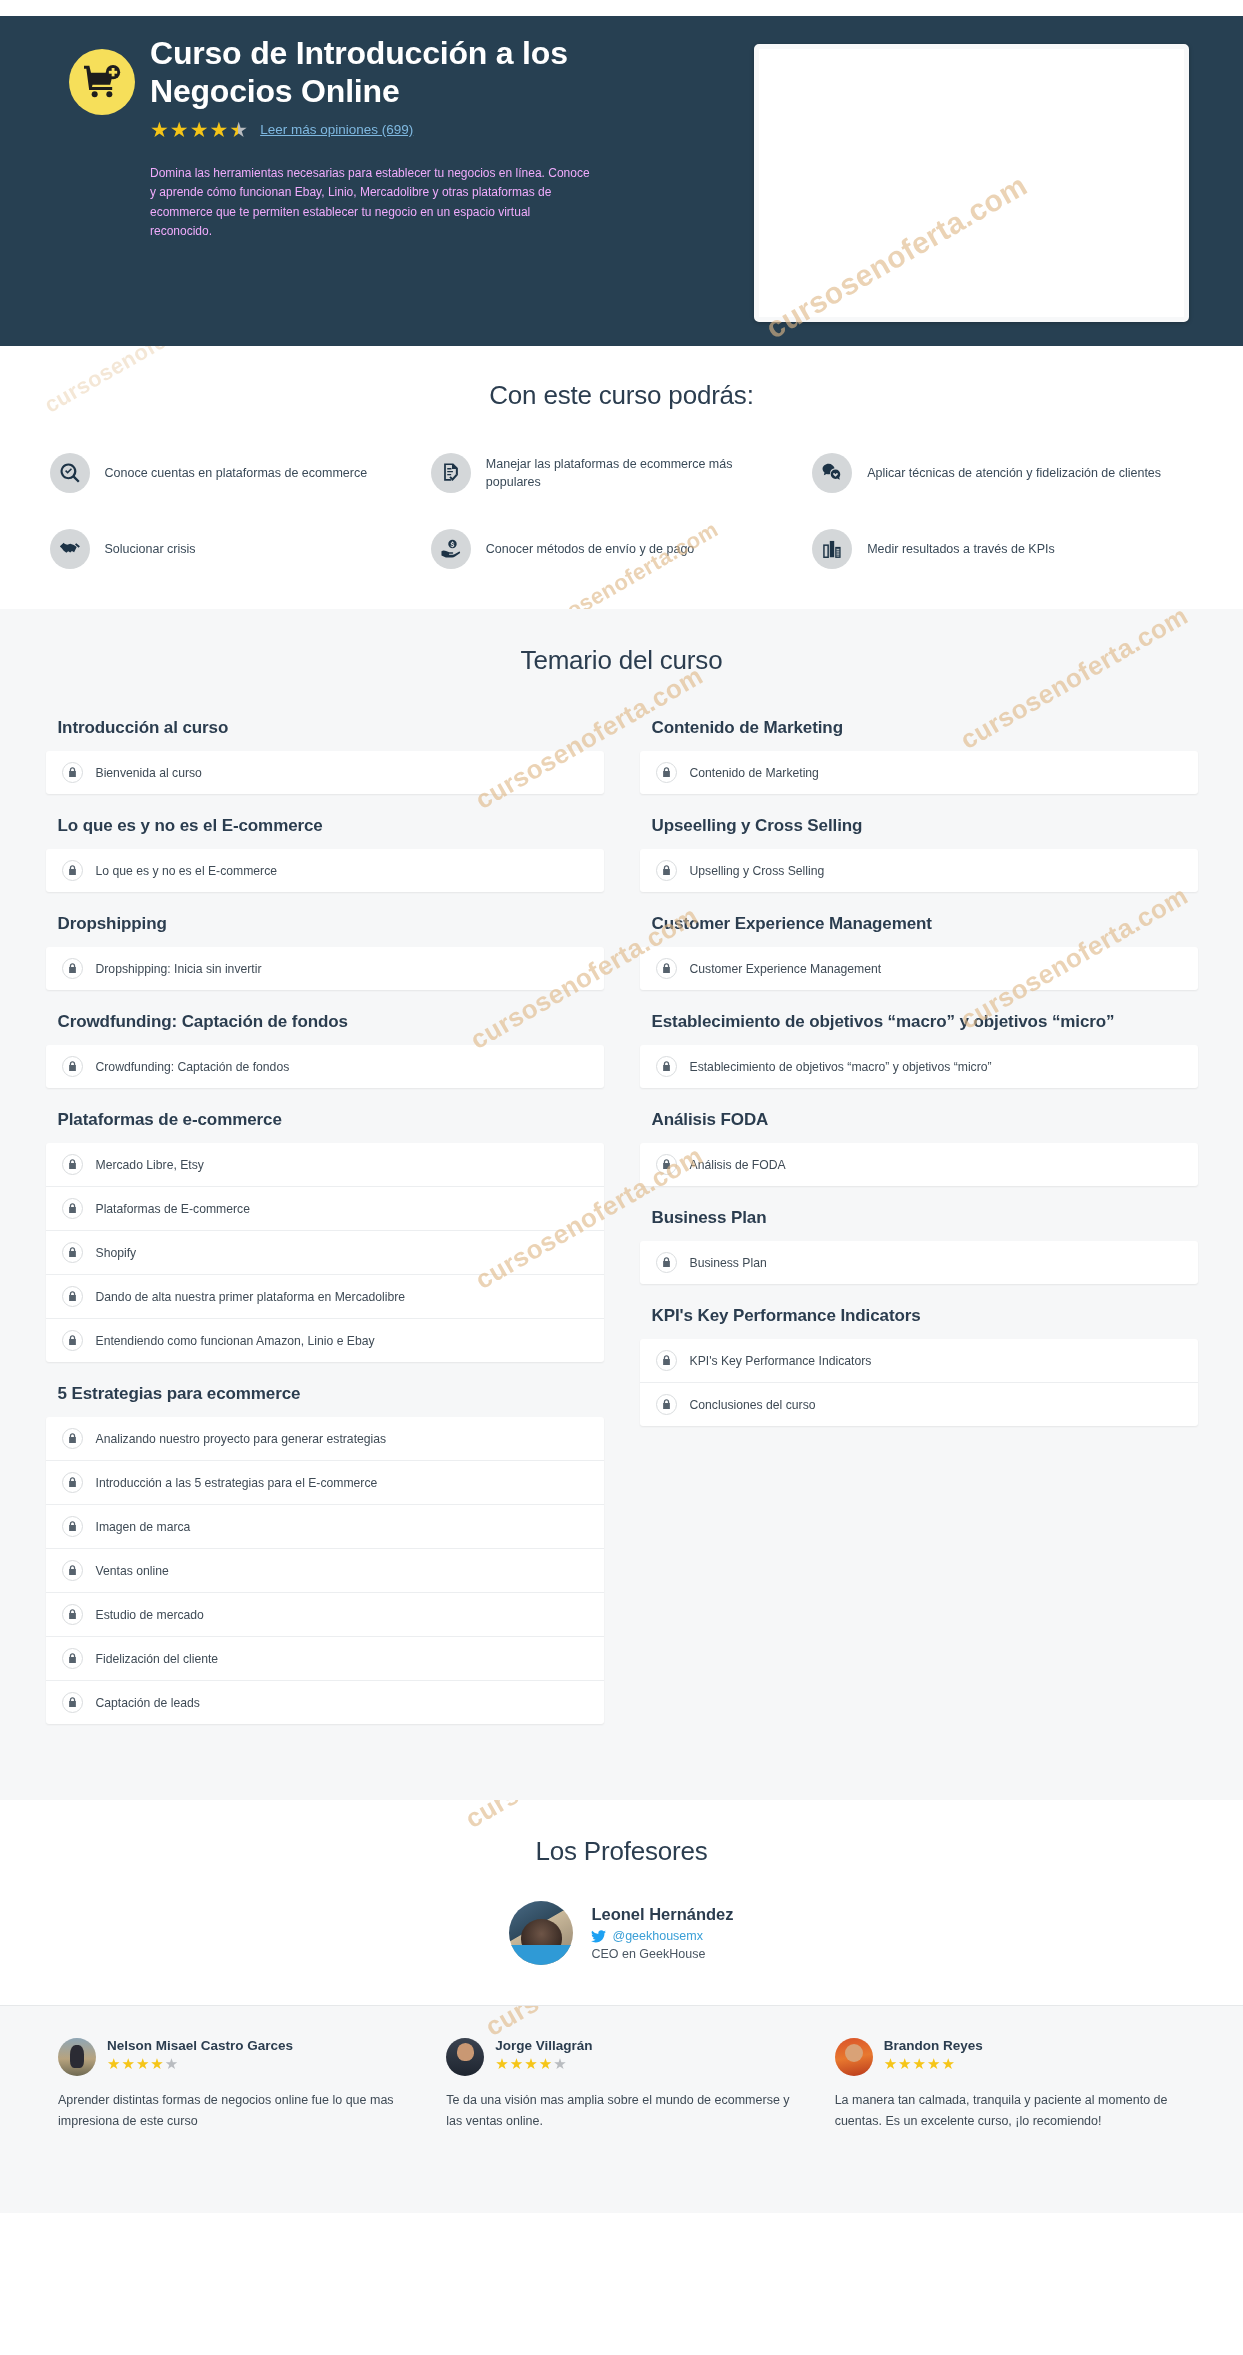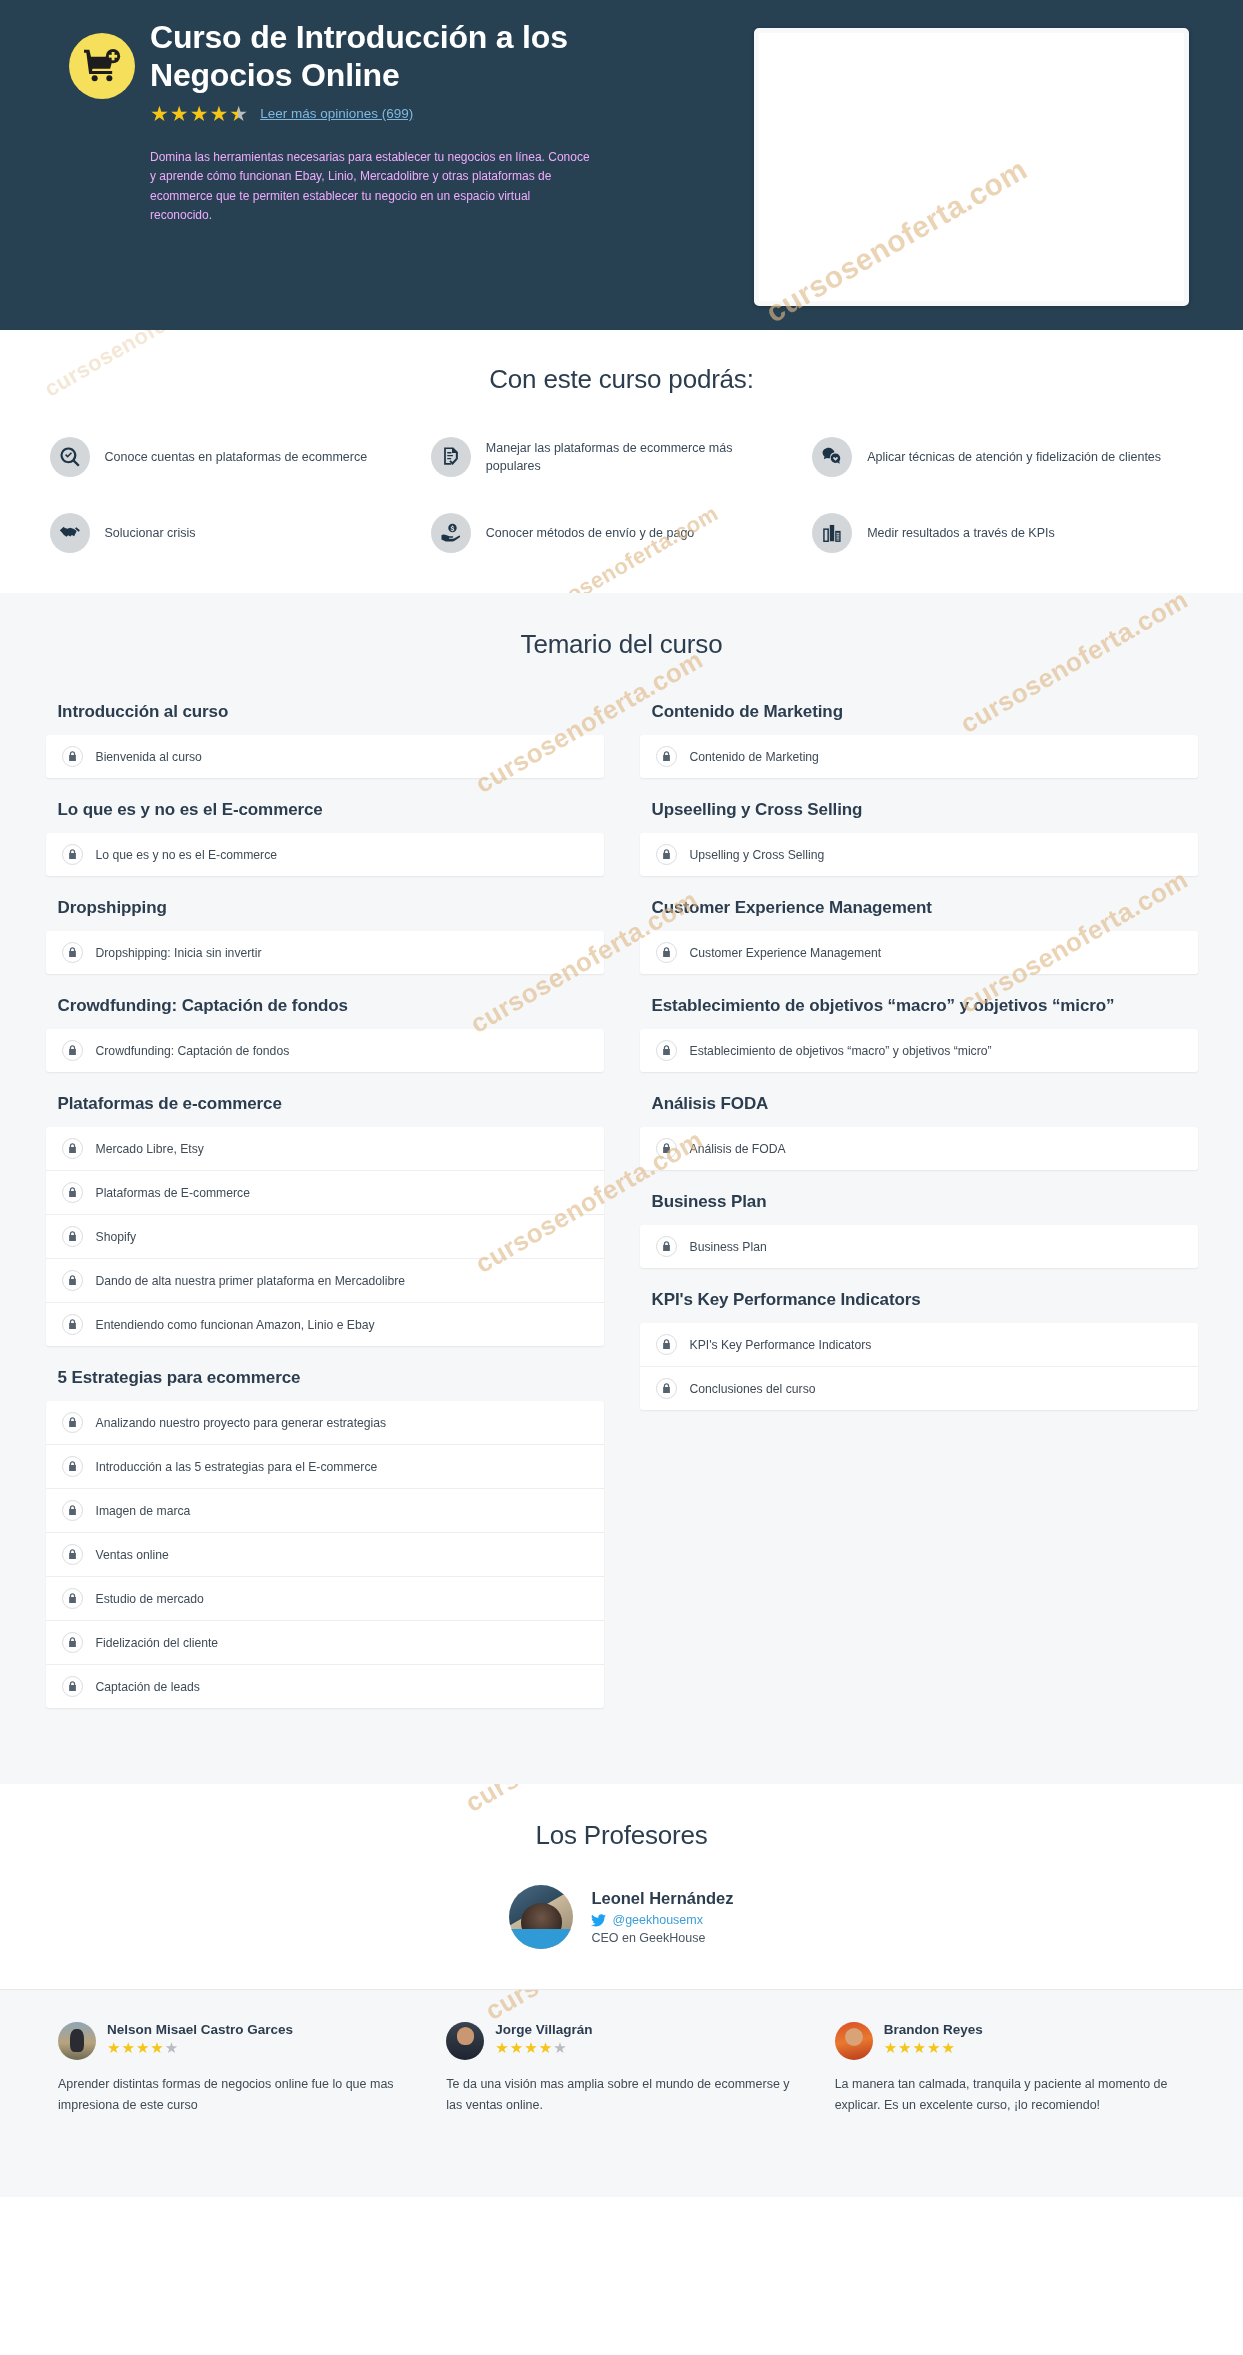--- a/index.html
+++ b/index.html
@@ -3,21 +3,21 @@
 <meta charset="utf-8">
 <style>
   * { box-sizing: border-box; margin: 0; padding: 0; }
   html, body {
     width: 1243px;
     font-family: "Liberation Sans", sans-serif;
     background: #ffffff;
     color: #2b3d4f;
     -webkit-font-smoothing: antialiased;
   }
-  .page { width: 1243px; position: relative; overflow: hidden; }
+  .page { width: 1243px; position: relative; overflow: hidden; margin-top: 16px; }
 
   
   .wm {
     position: absolute;
     font-family: "Liberation Sans", sans-serif;
     font-weight: 700;
     color: rgba(222, 184, 135, 0.62);
     transform: rotate(-30deg);
     transform-origin: left top;
     white-space: nowrap;
@@ -725,20 +725,20 @@
             <div class="t-name">Brandon Reyes</div>
             <div class="t-stars">
               <span class="star">★</span>
                 <span class="star">★</span>
                 <span class="star">★</span>
                 <span class="star">★</span>
                 <span class="star">★</span>
             </div>
           </div>
         </div>
-        <p class="t-text">La manera tan calmada, tranquila y paciente al momento de explicar. Es un excelente curso, ¡lo recomiendo!</p>
+        <p class="t-text">La manera tan calmada, tranquila y paciente al momento de cuentas. Es un excelente curso, ¡lo recomiendo!</p>
       </div>
 
     </div>
     <div class="wm" style="left:480px; top:10px; font-size:26px;">cursosenoferta.com</div>
   </section>
 
 </div>
 
 </body></html>

